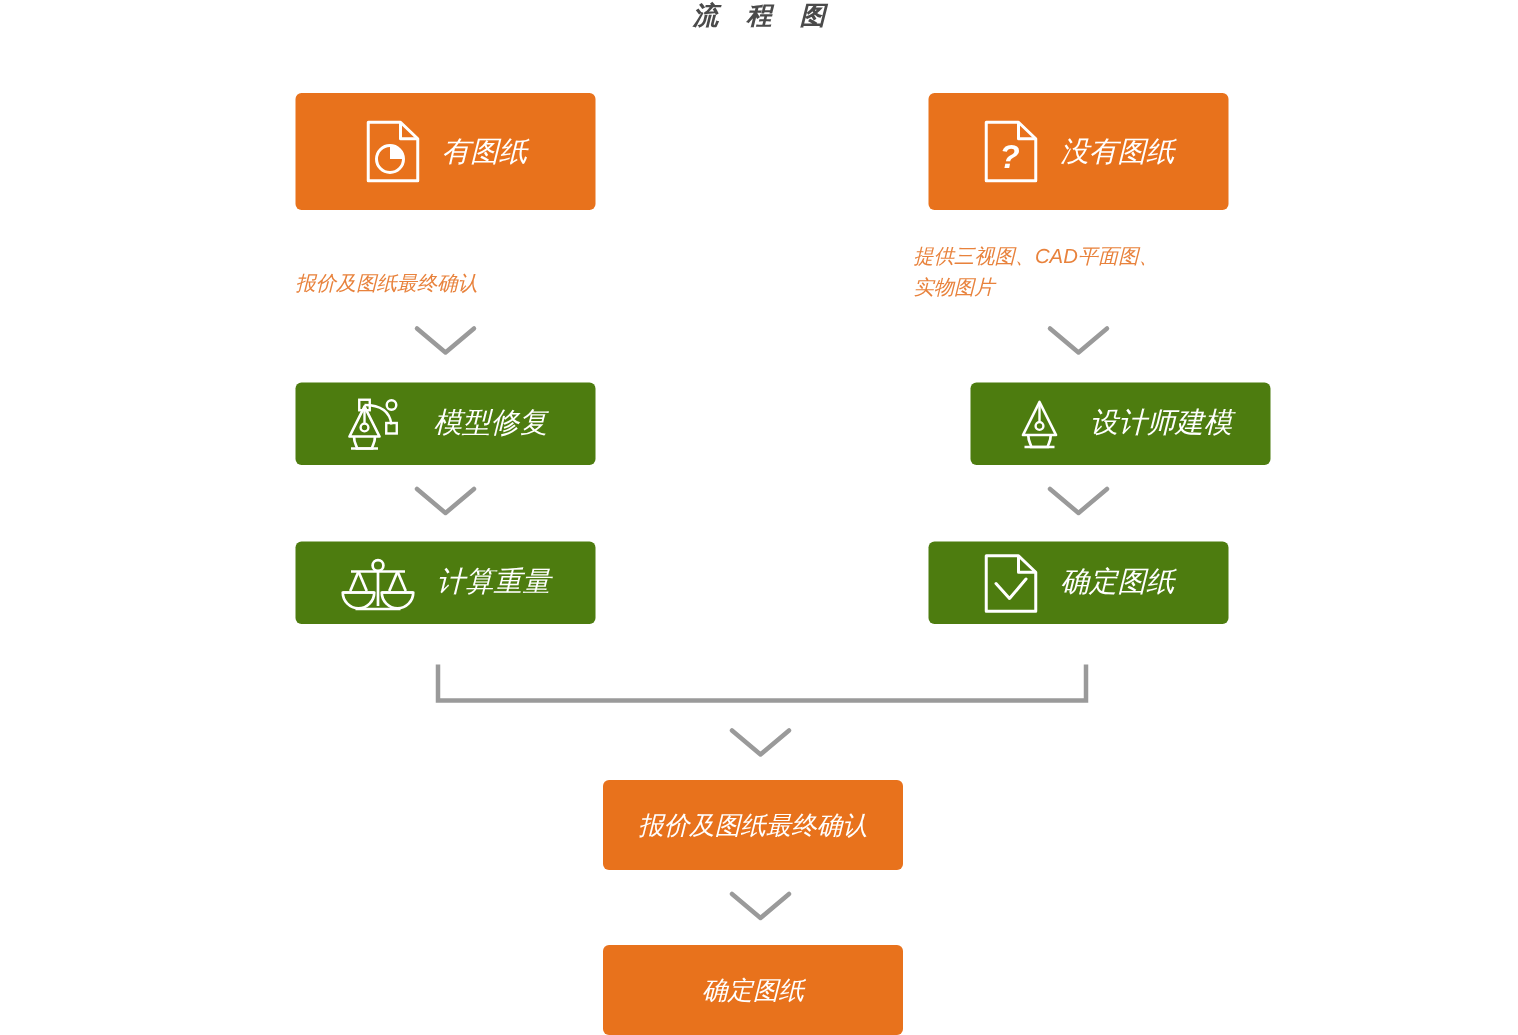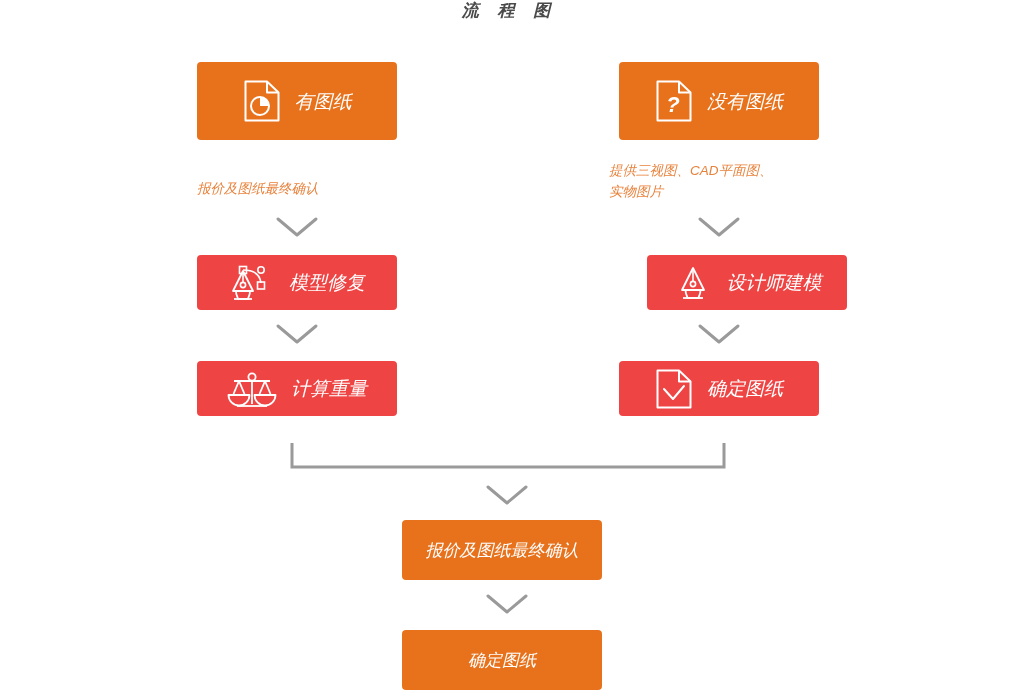--- a/index.html
+++ b/index.html
@@ -37,21 +37,21 @@
   
   .node {
     position: absolute;
     border-radius: 4px;
     display: flex;
     align-items: center;
     justify-content: center;
     box-sizing: border-box;
   }
   .node.orange { background: #e8721c; }
-  .node.gray   { background: #ef4444; }
+  .node.gray   { background: #4d7c0f; }
 
   .node .label {
     color: #ffffff;
     font-size: 19px;
     line-height: 1;
     white-space: nowrap;
   }
   .node.big .label { font-size: 17px; }
 
   .node .icon {

